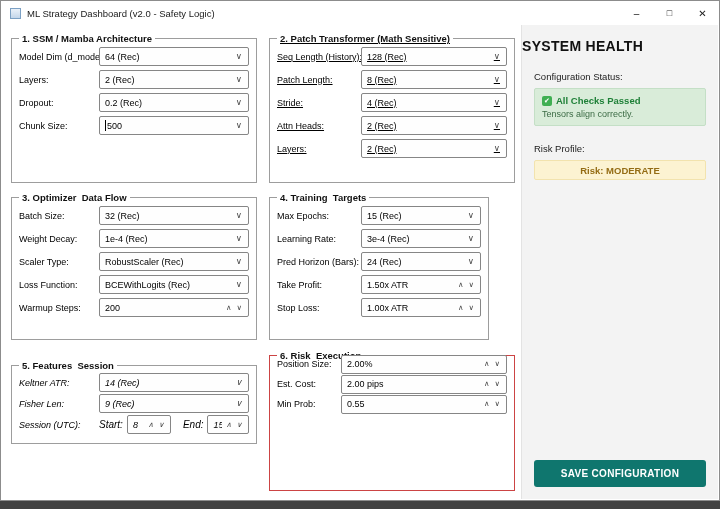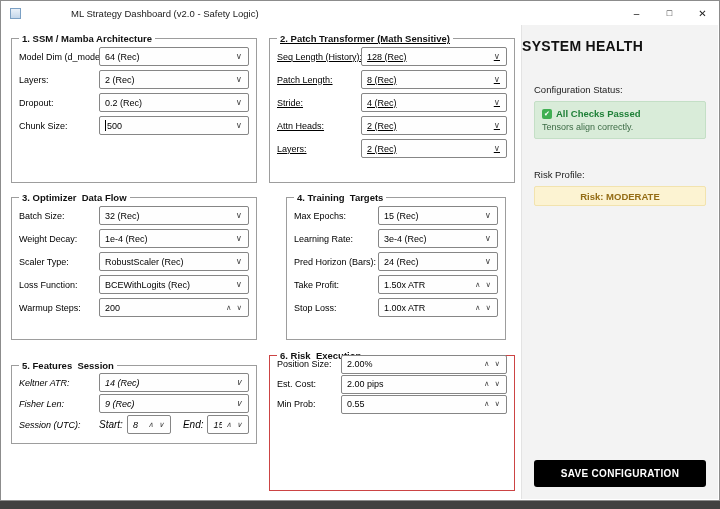--- a/index.html
+++ b/index.html
@@ -13,21 +13,21 @@
   }
   .window {
     position: absolute; left: 0; top: 0;
     width: 720px; height: 501px;
     background: #ffffff;
     border: 1px solid #8c8c8c;
   }
   
   .titlebar {
     position: absolute; left: 0; top: 0; right: 0; height: 24px;
-    background: #ffffff; display: flex; align-items: center; gap: 44px;
+    background: #ffffff; display: flex; align-items: center;
   }
   .app-icon {
     width: 11px; height: 11px; margin: 0 6px 0 9px;
     border: 1px solid #7ba0c4;
     background: linear-gradient(180deg, #eaf1f9, #c3d6ea);
   }
   .window-title { font-size: 9.5px; color: #1a1a1a; white-space: pre; }
   .win-controls { margin-left: auto; display: flex; align-self: stretch; }
   .win-btn {
     width: 33px; display: flex; align-items: center; justify-content: center;
@@ -52,21 +52,21 @@
     border: 1px solid #9d9d9d; background: transparent;
   }
   fieldset.group.danger { border-color: #cc4444; }
   fieldset.group legend {
     font-size: 9.5px; font-weight: 700; color: #111;
     padding: 0 3px; white-space: pre;
   }
   .g1 { left: 10px;  top: 32px;  width: 246px; height: 150px; }
   .g2 { left: 268px; top: 32px;  width: 246px; height: 150px; text-decoration: underline; }
   .g3 { left: 10px;  top: 191px; width: 246px; height: 148px; }
-  .g4 { left: 285px; top: 191px; width: 220px; height: 148px; }
+  .g4 { left: 268px; top: 191px; width: 220px; height: 148px; }
   .g5 { left: 10px;  top: 359px; width: 246px; height: 84px;  }
   .g6 { left: 268px; top: 349px; width: 246px; height: 141px; }
   .g6 .rows { margin-top: -8px; }
   .row { display: flex; align-items: center; height: 23px; }
   .g5 .row { height: 21px; font-style: italic; }
   .g6 .row { height: 20px; }
   .lbl { font-size: 9px; color: #000; flex: 0 0 auto; white-space: nowrap; }
   .col-l .lbl { width: 80px; }
   .col-r .lbl { width: 84px; }
   .g6   .lbl { width: 64px; }
@@ -87,41 +87,41 @@
   .caret { width: 1px; height: 11px; background: #000; margin-right: 1px; flex: 0 0 auto; }
   .ctl.small { flex: 0 0 44px; }
   .ctl.fill  { flex: 1 1 auto; }
   .sess-start-lbl { margin-right: 4px; }
   .sess-end-lbl { margin-left: 12px; margin-right: 4px; }
   
   .sh-title {
     margin-top: 13px; text-align: left;
     font-size: 14px; font-weight: 700; color: #111; letter-spacing: 0.3px;
   }
-  .sh-label { margin: 30px 12px 0 12px; font-size: 9.5px; color: #222; }
+  .sh-label { margin: 17px 12px 0 12px; font-size: 9.5px; color: #222; }
   .status-box {
     margin: 6px 12px 0 12px; padding: 6px 7px;
     background: #d9ecd9; border: 1px solid #c4dfc6; border-radius: 2px;
   }
   .status-line1 { display: flex; align-items: center; gap: 4px; }
   .checkbox-icon {
     width: 10px; height: 10px; flex: 0 0 auto;
     background: #3faf52; color: #fff; border-radius: 2px;
     font-size: 7px; line-height: 10px; text-align: center;
   }
   .status-text { font-size: 9.5px; font-weight: 700; color: #1f8038; }
   .status-sub { margin-top: 3px; font-size: 9px; color: #3c6b45; }
   .risk-box {
     margin: 6px 12px 0 12px; height: 20px; line-height: 20px;
     background: #fcf3d2; border: 1px solid #f2e3ae; border-radius: 2px;
     text-align: center; font-size: 9.5px; font-weight: 700; color: #946c15;
   }
   .save-btn {
     position: absolute; left: 12px; right: 12px; bottom: 12px; height: 27px;
-    background: #000000; color: #ffffff;
+    background: #0f766e; color: #ffffff;
     border: none; border-radius: 3px;
     font-family: "Liberation Sans", sans-serif;
     font-size: 10px; font-weight: 700; letter-spacing: 0.3px;
     cursor: pointer;
   }
 </style>
 </head>
 <body>
 
 <div class="window">

